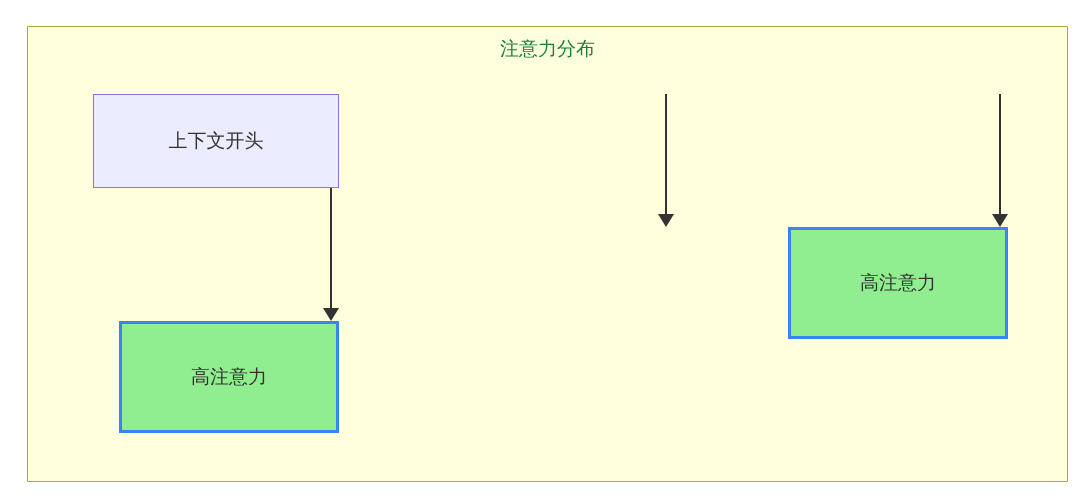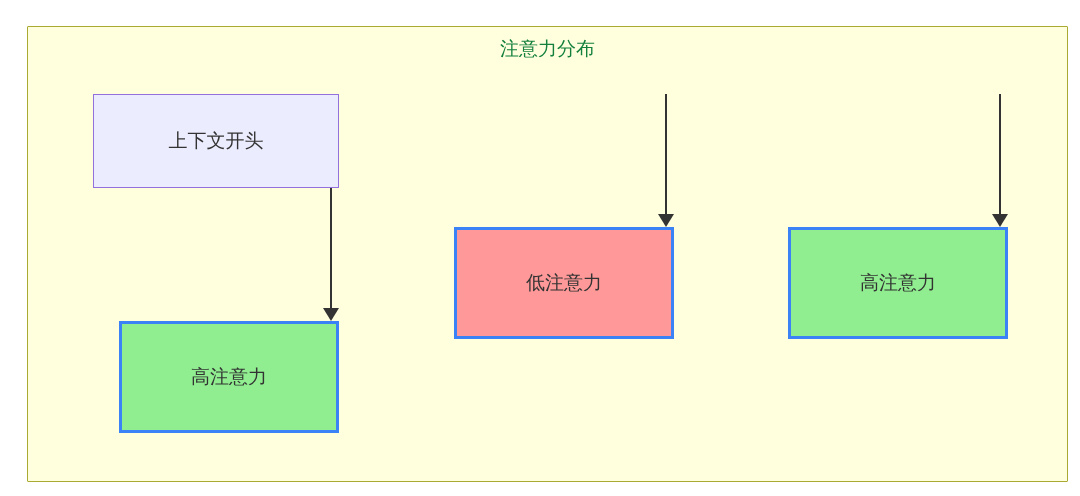--- a/index.html
+++ b/index.html
@@ -102,21 +102,20 @@
         <div class="arrow-head"></div>
       </div>
       <div class="node target high">高注意力</div>
     </div>
 
     <div class="col c2">
       <div class="arrow">
         <div class="arrow-line"></div>
         <div class="arrow-head"></div>
       </div>
-      <div class="node target low">低注意力</div>
     </div>
 
     <div class="col c3">
       <div class="arrow">
         <div class="arrow-line"></div>
         <div class="arrow-head"></div>
       </div>
       <div class="node target high">高注意力</div>
     </div>
 

